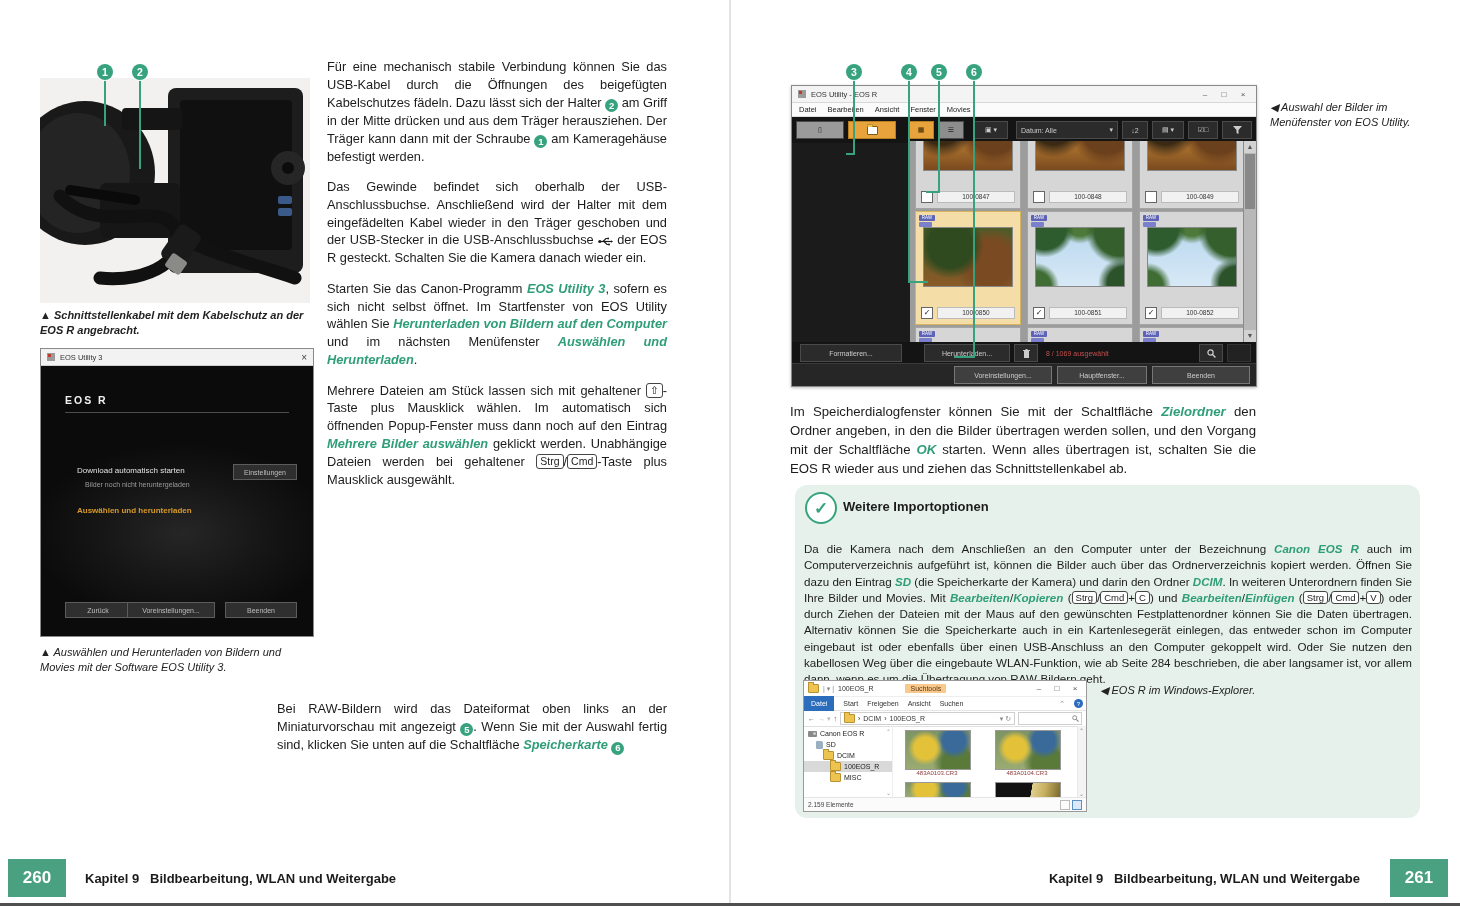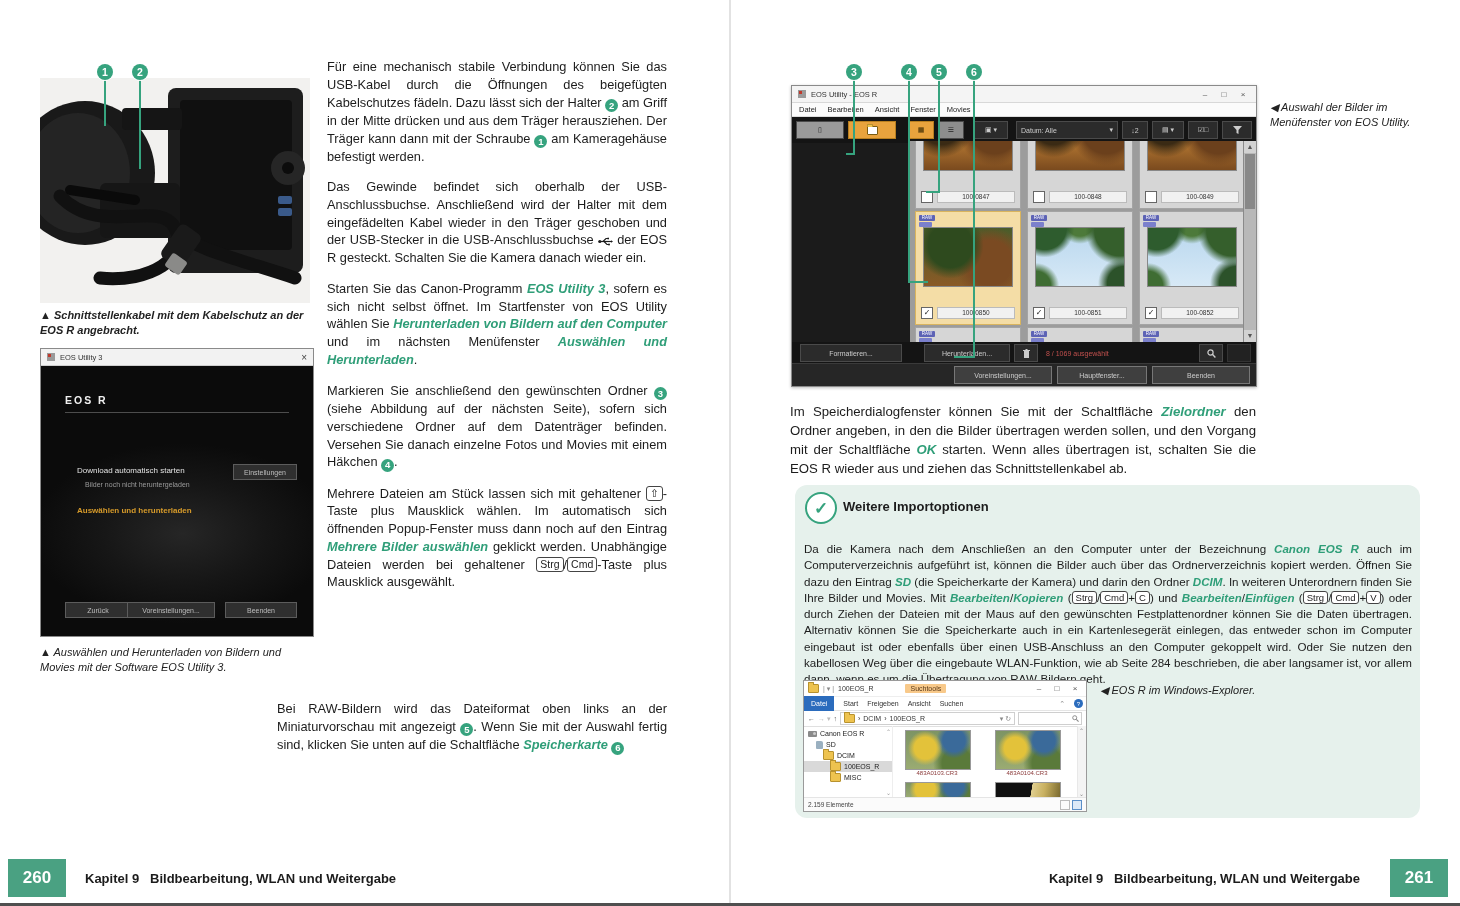--- a/index.html
+++ b/index.html
@@ -162,21 +162,20 @@
   <p class="para">Das Gewinde befindet sich oberhalb der USB-Anschlussbuchse. Anschließend wird der Halter mit dem eingefädelten Kabel wieder in den Träger geschoben und der USB-Stecker in die USB-Anschlussbuchse <span class="usbicon"><svg width="15" height="9" viewBox="0 0 15 9">
           <circle cx="1.8" cy="4.5" r="1.6" fill="#1c1c1c"></circle>
           <line x1="3" y1="4.5" x2="13" y2="4.5" stroke="#1c1c1c" stroke-width="1.2"></line>
           <path d="M5,4.5 L8,1.5 L10,1.5" stroke="#1c1c1c" stroke-width="1.1" fill="none"></path>
           <path d="M6,4.5 L9,7.5 L11,7.5" stroke="#1c1c1c" stroke-width="1.1" fill="none"></path>
           <path d="M13,3.2 L15,4.5 L13,5.8 Z" fill="#1c1c1c"></path>
           <rect x="9.4" y="0.7" width="1.6" height="1.6" fill="#1c1c1c"></rect>
           <circle cx="11" cy="7.5" r="1" fill="#1c1c1c"></circle>
         </svg></span> der EOS R gesteckt. Schalten Sie die Kamera danach wieder ein.</p>
   <p class="para">Starten Sie das Canon-Programm <span class="em">EOS Utility 3</span>, sofern es sich nicht selbst öffnet. Im Startfenster von EOS Utility wählen Sie <span class="em">Herunterladen von Bildern auf den Computer</span> und im nächsten Menüfenster <span class="em">Auswählen und Herunterladen</span>.</p>
-  <p class="para">Markieren Sie anschließend den gewünschten Ordner <span class="badge">3</span> (siehe Abbildung auf der nächsten Seite), sofern sich verschiedene Ordner auf dem Datenträger befinden. Versehen Sie danach einzelne Fotos und Movies mit einem Häkchen <span class="badge">4</span>.</p>
   <p class="para">Mehrere Dateien am Stück lassen sich mit gehaltener <span class="kbd">⇧</span>-Taste plus Mausklick wählen. Im automatisch sich öffnenden Popup-Fenster muss dann noch auf den Eintrag <span class="em">Mehrere Bilder auswählen</span> geklickt werden. Unabhängige Dateien werden bei gehaltener <span class="kbd">Strg</span>/<span class="kbd">Cmd</span>-Taste plus Mausklick ausgewählt.</p>
 </div>
 <p class="abs para" style="left:277px;top:700px;width:390px;margin:0;">Bei RAW-Bildern wird das Dateiformat oben links an der Miniaturvorschau mit angezeigt <span class="badge">5</span>. Wenn Sie mit der Auswahl fertig sind, klicken Sie unten auf die Schaltfläche <span class="em">Speicherkarte</span> <span class="badge">6</span></p>
 
 <div class="abs uw">
   <div class="uw-title">
     <span class="dlg-ico"></span>
     <span class="txt">EOS Utility - EOS R</span>
     <span class="wbtn">–</span>
     <span class="wbtn">□</span>

